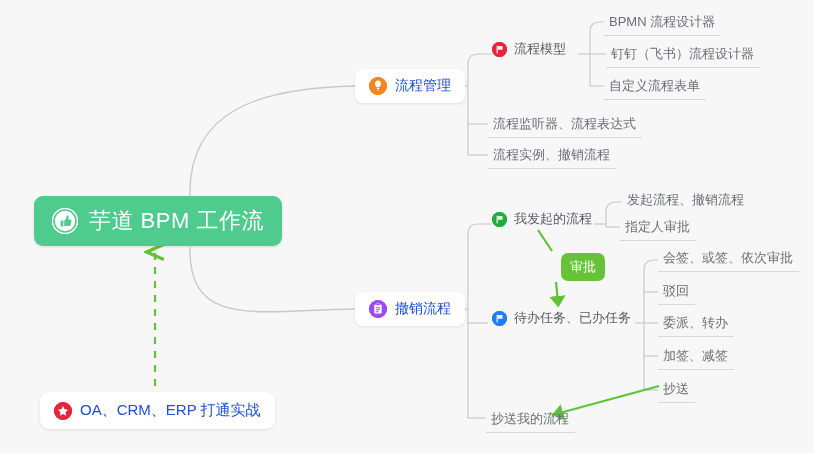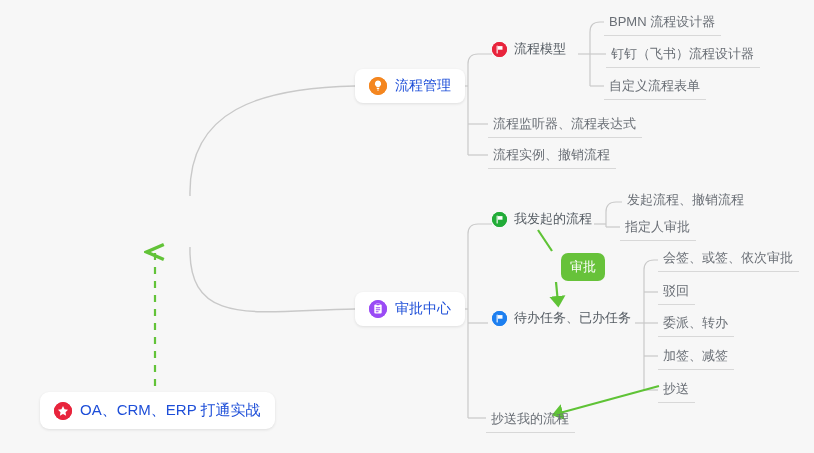--- a/index.html
+++ b/index.html
@@ -161,20 +161,33 @@
       </marker>
     </defs>
     <path d="M 538 230 L 552 251" fill="none" stroke="#5fc336" stroke-width="2.2"></path>
     <path d="M 556 282 L 558 303" fill="none" stroke="#5fc336" stroke-width="2.2" marker-end="url(#ah-down)"></path>
 
     <path d="M 659 386 L 556 414" fill="none" stroke="#5fc336" stroke-width="2.2" marker-end="url(#ah-left)"></path>
 
     <path d="M 155 400 L 155 252" fill="none" stroke="#62c338" stroke-width="2.2" stroke-dasharray="7 7" marker-end="url(#ah-up)"></path>
   </svg>
 
+  <div class="node node-root" style="left:34px; top:196px;">
+    <span class="ic lg" style="background:#ffffff;">
+      <svg width="26" height="26" viewBox="0 0 26 26">
+        <circle cx="13" cy="13" r="13" fill="#ffffff"></circle>
+        <circle cx="13" cy="13" r="11" fill="none" stroke="#4ecb8d" stroke-width="1.6"></circle>
+        <path d="M9.2 12.4 h2.2 v6 H9.2 a0.6 0.6 0 0 1 -0.6 -0.6 v-4.8 a0.6 0.6 0 0 1 0.6 -0.6 z" fill="#4ecb8d"></path>
+        <path d="M12.2 12.6 c1.1 -0.6 2.1 -2 2.1 -3.5 c0 -1 0.5 -1.6 1.2 -1.6 c0.7 0 1.2 0.6 1.2 1.5
+                 c0 0.9 -0.4 1.8 -0.7 2.4 h2.4 c0.8 0 1.3 0.6 1.1 1.4 l-1 4.2 c-0.15 0.65 -0.6 1 -1.3 1
+                 h-5 z" fill="#4ecb8d"></path>
+      </svg>
+    </span>
+    <span class="label">芋道 BPM 工作流</span>
+  </div>
 
   <div class="node node-card" style="left:355px; top:69px;">
     <span class="ic" style="background:#f4861f;">
       <svg width="18" height="18" viewBox="0 0 18 18">
         <circle cx="9" cy="9" r="9" fill="#f4861f"></circle>
         <path d="M9 3.6 a3.1 3.1 0 0 0 -1.9 5.6 c0.4 0.3 0.6 0.7 0.6 1.1 h2.6
                  c0 -0.4 0.2 -0.8 0.6 -1.1 A3.1 3.1 0 0 0 9 3.6 z" fill="#ffffff"></path>
         <rect x="7.7" y="11.1" width="2.6" height="1" rx="0.5" fill="#ffffff"></rect>
         <rect x="8.1" y="12.6" width="1.8" height="1" rx="0.5" fill="#ffffff"></rect>
       </svg>
@@ -215,21 +228,21 @@
       <svg width="18" height="18" viewBox="0 0 18 18">
         <circle cx="9" cy="9" r="9" fill="#9a4bf5"></circle>
         <rect x="5.3" y="4.4" width="7.4" height="9.2" rx="1.1" fill="#ffffff"></rect>
         <rect x="7.2" y="3.2" width="3.6" height="2" rx="0.9" fill="#ffffff"></rect>
         <rect x="7.2" y="3.4" width="3.6" height="1.8" rx="0.9" fill="#9a4bf5"></rect>
         <rect x="6.7" y="7.2" width="4.6" height="0.95" rx="0.45" fill="#9a4bf5"></rect>
         <rect x="6.7" y="9.2" width="4.6" height="0.95" rx="0.45" fill="#9a4bf5"></rect>
         <rect x="6.7" y="11.2" width="3" height="0.95" rx="0.45" fill="#9a4bf5"></rect>
       </svg>
     </span>
-    <span class="label">审批中心</span>
+    <span class="label">撤销流程</span>
   </div>
 
   <div class="node" style="left:492px; top:210px;">
     <span class="ic sm" style="background:#22ac38;">
       <svg width="15" height="15" viewBox="0 0 15 15">
         <circle cx="7.5" cy="7.5" r="7.5" fill="#22ac38"></circle>
         <rect x="4.6" y="3.6" width="1.1" height="8" rx="0.5" fill="#ffffff"></rect>
         <path d="M5.9 4.1 h4.6 v3.6 H5.9 z" fill="#ffffff"></path>
       </svg>
     </span>

